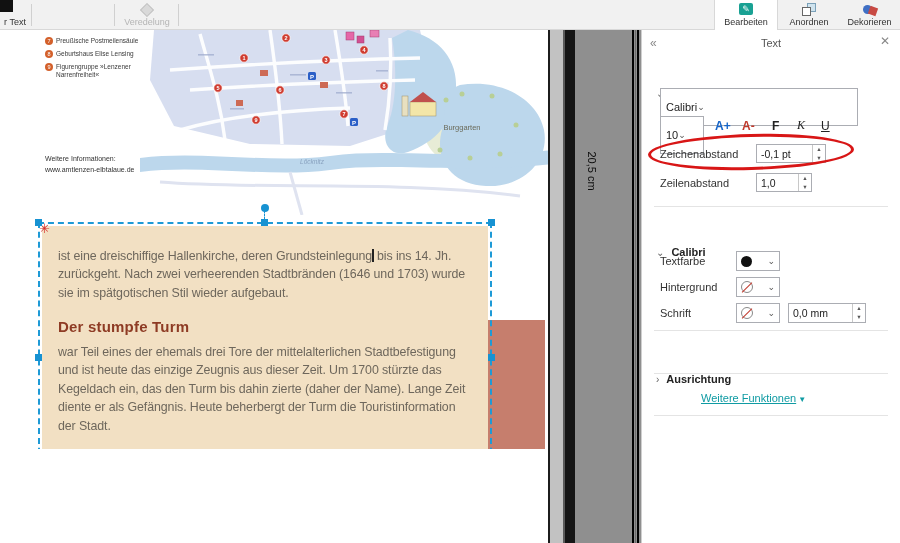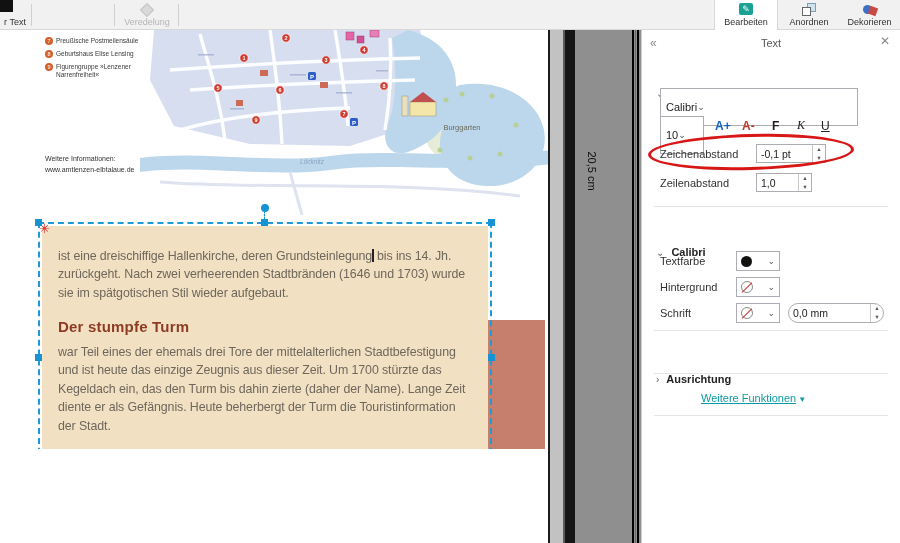--- a/index.html
+++ b/index.html
@@ -90,21 +90,21 @@
   #lbl-spacing{left:18px;top:118px;} #ctl-spacing{left:114px;top:114px;width:70px;height:19px;}
   #lbl-linesp{left:18px;top:147px;} #ctl-linesp{left:114px;top:143px;width:56px;height:19px;}
   #red-ellipse{left:6px;top:104px;width:206px;height:36px;border:3px solid #d81616;border-radius:50%;
     transform:rotate(-1.5deg);pointer-events:none;z-index:5;}
   .divider{left:12px;width:234px;height:1px;background:#e4e4e4;}
   #dv1{top:176px;} #dv2{top:300px;} #dv3{top:343px;} #dv4{top:385px;}
   #lbl-textcol{left:18px;top:225px;} #lbl-bg{left:18px;top:251px;} #lbl-kontur{left:18px;top:277px;}
   .swatch-dd{border:1px solid #abadb3;background:#fff;display:flex;align-items:center;
     justify-content:space-between;padding:0 4px;width:44px;height:20px;}
   #dd-textcol{left:94px;top:221px;} #dd-bg{left:94px;top:247px;} #dd-kontur{left:94px;top:273px;}
-  #ctl-kontur{left:146px;top:273px;width:96px;height:20px;border-radius:10px;}
+  #ctl-kontur{left:146px;top:273px;width:78px;height:20px;}
   .dot-black{width:11px;height:11px;border-radius:50%;background:#111;}
   .dot-none{position:relative;width:12px;height:12px;border-radius:50%;border:1px solid #8a8a8a;}
   .dot-none::after{content:"";position:absolute;left:-2px;top:4.5px;width:14px;height:0;
     border-top:1.6px solid #c23a2e;transform:rotate(-45deg);}
   #more-link{left:59px;top:362px;color:#0f9ba3;}
   #more-link .lk{text-decoration:underline;}
   #more-link .la{font-size:8px;margin-left:2px;}
 </style>
 </head>
 <body>

